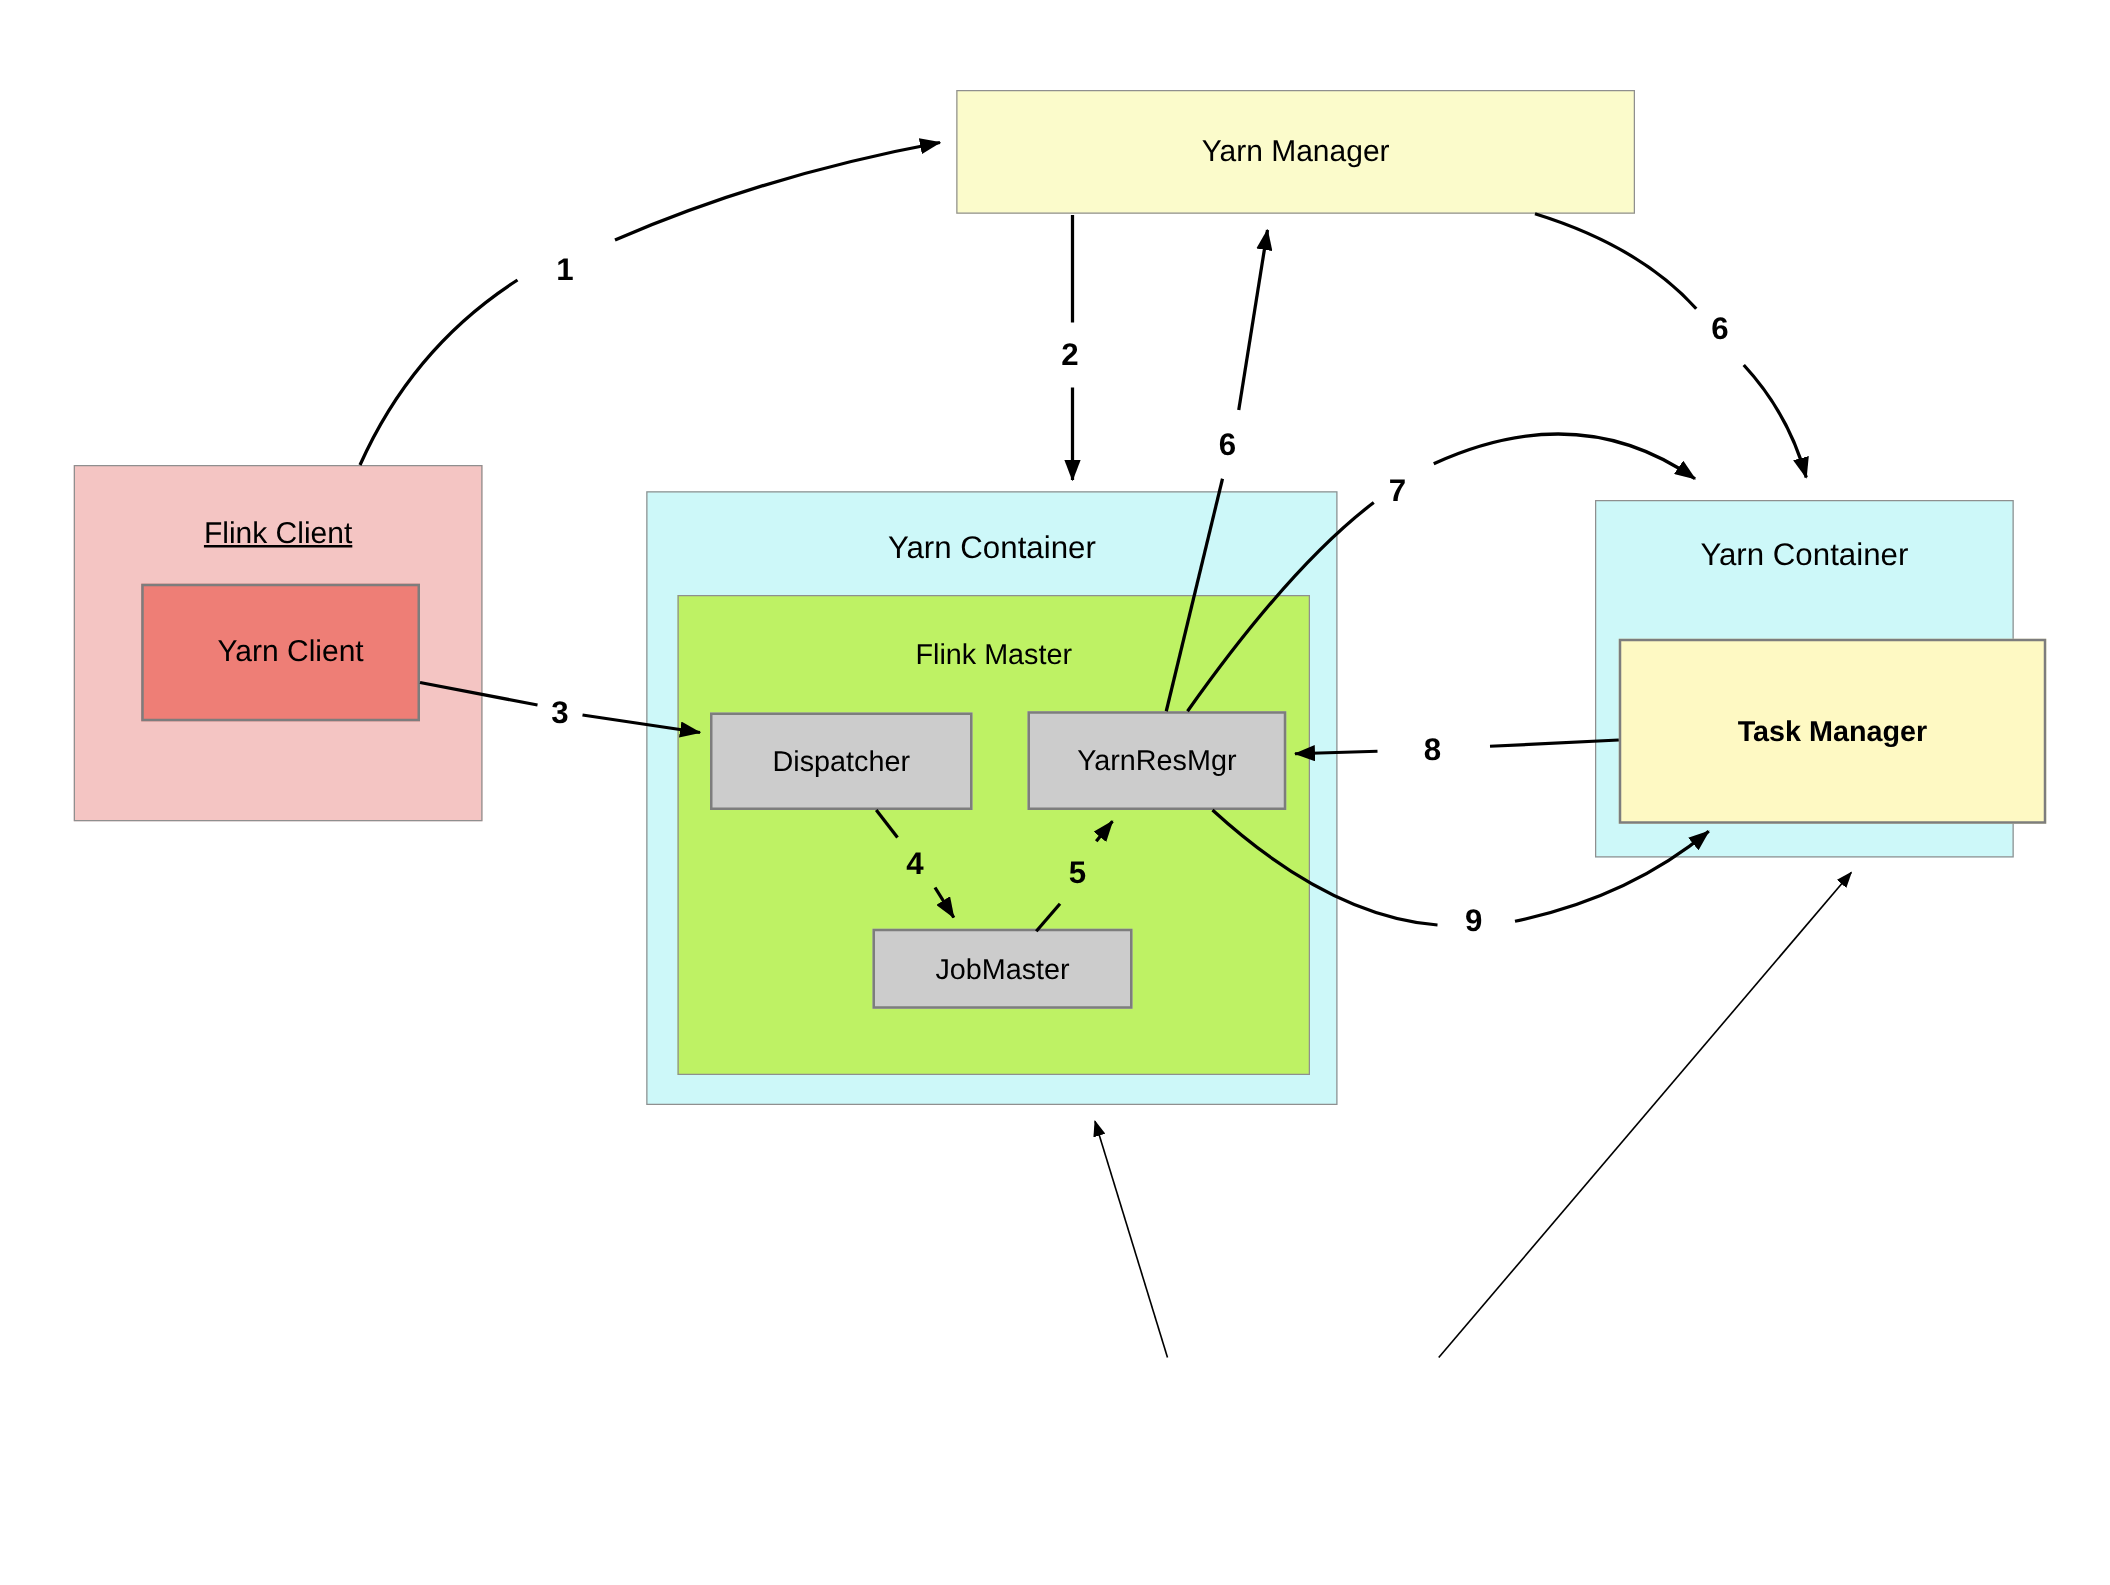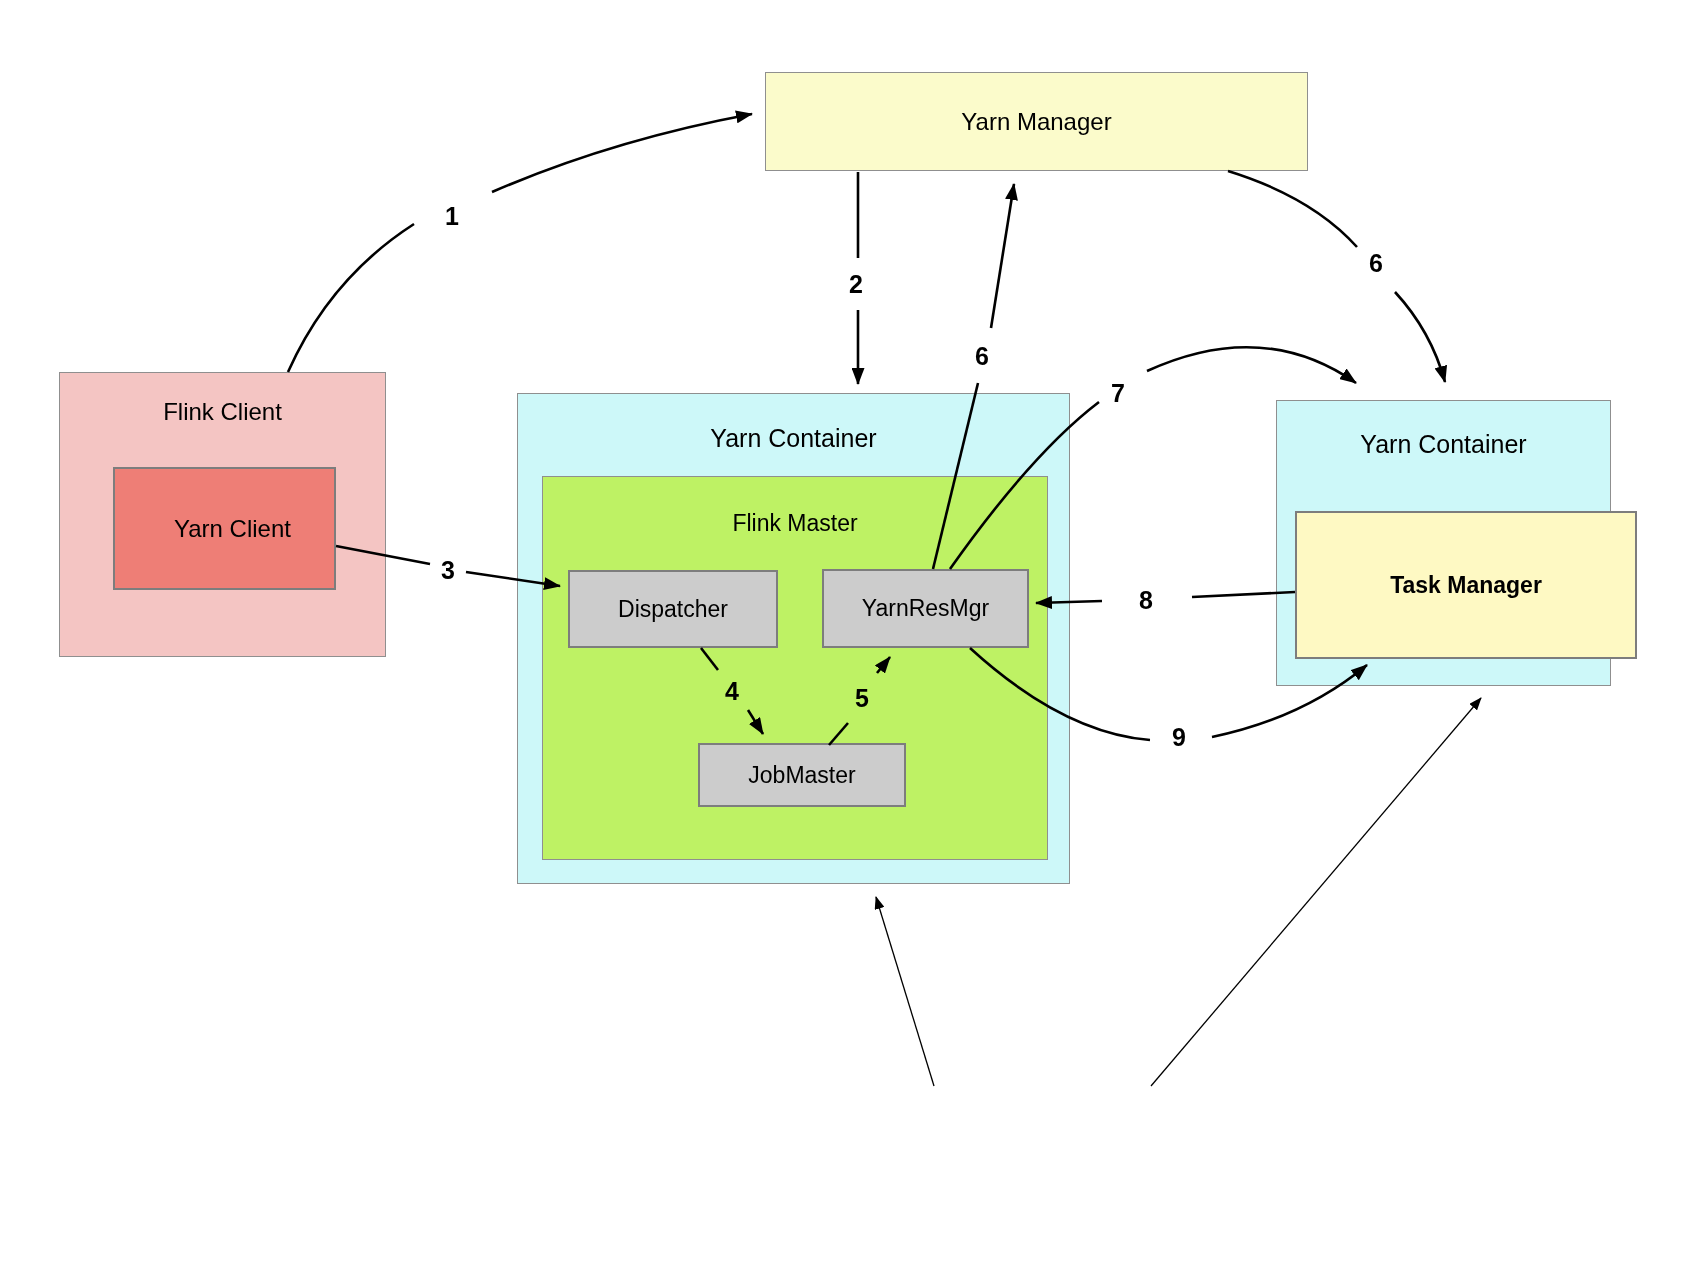--- a/index.html
+++ b/index.html
@@ -11,22 +11,22 @@
     overflow: hidden;
     font-family: "Liberation Sans", sans-serif;
     color: #000;
   }
   .box { position: absolute; box-sizing: border-box; }
   .box .title { position: absolute; left: 0; width: 100%; text-align: center; white-space: nowrap; }
   .centered { display: flex; align-items: center; justify-content: center; }
 
   #yarn-master   { left: 765px; top: 72px;  width: 543px; height: 99px;  background: #FBFBCB; border: 1px solid #8f8f8f; font-size: 24px; }
   #flink-client  { left: 59px;  top: 372px; width: 327px; height: 285px; background: #F4C5C3; border: 1px solid #8f8f8f; font-size: 24px; }
-  #flink-client .title { top: 25px; }
-  #yarn-client   { left: 113px; top: 467px; width: 223px; height: 123px; background: #EE7E76; border: 2px solid #7d7d7d; font-size: 24px; padding-left: 16px; }
+  #flink-client .title { top: 40px; text-decoration: underline; }
+  #yarn-client   { left: 113px; top: 467px; width: 223px; height: 110px; background: #EE7E76; border: 2px solid #7d7d7d; font-size: 24px; padding-left: 16px; }
   #yarn-container-main { left: 517px; top: 393px; width: 553px; height: 491px; background: #CDF8F9; border: 1px solid #8f8f8f; font-size: 25px; }
   #yarn-container-main .title { top: 30px; }
   #flink-master  { left: 542px; top: 476px; width: 506px; height: 384px; background: #bef264; border: 1px solid #8f8f8f; font-size: 23px; }
   #flink-master .title { top: 33px; }
   #dispatcher    { left: 568px; top: 570px; width: 210px; height: 78px;  background: #CCCCCC; border: 2px solid #7d7d7d; font-size: 23px; }
   #yarn-res-mgr  { left: 822px; top: 569px; width: 207px; height: 79px;  background: #CCCCCC; border: 2px solid #7d7d7d; font-size: 23px; }
   #job-master    { left: 698px; top: 743px; width: 208px; height: 64px;  background: #CCCCCC; border: 2px solid #7d7d7d; font-size: 23px; }
   #yarn-container-tm { left: 1276px; top: 400px; width: 335px; height: 286px; background: #CDF8F9; border: 1px solid #8f8f8f; font-size: 25px; }
   #yarn-container-tm .title { top: 29px; }
   #task-manager  { left: 1295px; top: 511px; width: 342px; height: 148px; background: #fef9c3; border: 2px solid #7d7d7d; font-size: 23px; font-weight: bold; }

